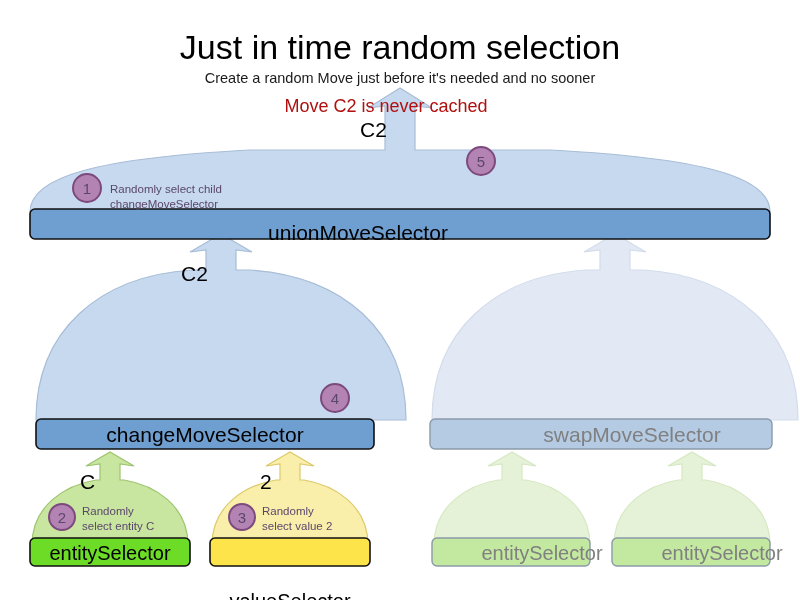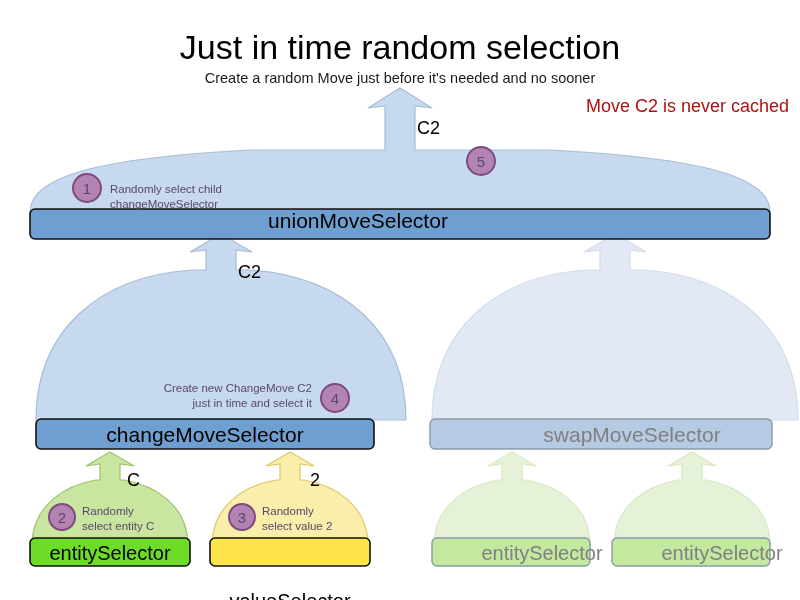--- a/index.html
+++ b/index.html
@@ -17,34 +17,34 @@
 
   #title{
     left:0;top:28px;width:800px;text-align:center;
     font-size:34px;color:#000000;letter-spacing:0px;
   }
   #subtitle{
     left:0;top:70px;width:800px;text-align:center;
     font-size:14.5px;color:#1a1a1a;
   }
   #never-cached{
-    left:0;top:96px;width:772px;text-align:right;
-    font-size:18px;color:#b01010;padding-left:17px;
+    left:0;top:96px;width:772px;text-align:center;
+    font-size:18px;color:#b01010;
   }
 
   .box-label{
     position:absolute;text-align:center;
     font-size:21px;color:#000000;
     line-height:1;
   }
   .box-label.dim{color:#808080;padding-left:31px;}
 
   .flow-label{
-    position:absolute;text-align:right;
-    font-size:18px;color:#000000;
+    position:absolute;text-align:left;
+    font-size:21px;color:#000000;
   }
 
   .note{
     position:absolute;
     font-size:11.5px;color:#5b476b;
     line-height:1.28;
     white-space:pre-line;
   }
   .note.right{text-align:right;}
   .note.left{text-align:left;}
@@ -175,42 +175,40 @@
   <div class="txt" id="never-cached">Move C2 is never cached</div>
 
   <div class="flow-label" style="left:360px;top:118px;width:80px;">C2</div>
 
   <div class="flow-label" style="left:181px;top:262px;width:80px;">C2</div>
 
   <div class="flow-label" style="left:80px;top:470px;width:60px;">C</div>
 
   <div class="flow-label" style="left:260px;top:470px;width:60px;">2</div>
 
-  <div class="box-label" style="left:30px;top:210px;width:656px;">unionMoveSelector</div>
+  <div class="box-label" style="left:30px;top:222px;width:656px;">unionMoveSelector</div>
 
   <div class="box-label" style="left:36px;top:424px;width:338px;">changeMoveSelector</div>
 
   <div class="box-label dim" style="left:430px;top:424px;width:342px;">swapMoveSelector</div>
 
   <div class="box-label" style="left:30px;top:543px;width:160px;font-size:20px;">entitySelector</div>
 
   <div class="box-label" style="left:210px;top:543px;width:160px;font-size:20px;margin-top:48px;">valueSelector</div>
 
   <div class="box-label dim" style="left:432px;top:543px;width:158px;font-size:20px;">entitySelector</div>
 
   <div class="box-label dim" style="left:612px;top:543px;width:158px;font-size:20px;">entitySelector</div>
 
   <div class="badge" style="left:72px;top:173px;">1</div>
   <div class="note left" style="left:110px;top:182px;width:200px;">Randomly select child
 changeMoveSelector</div>
 
   <div class="badge" style="left:466px;top:146px;">5</div>
 
-  <div class="note right" style="left:100px;top:381px;width:212px;">Create new ChangeMove C2
-just in time and select it</div>
   <div class="badge" style="left:320px;top:383px;">4</div>
 
   <div class="badge" style="left:48px;top:503px;width:28px;height:28px;">2</div>
   <div class="note left" style="left:82px;top:504px;width:112px;">Randomly
 select entity C</div>
 
   <div class="badge" style="left:228px;top:503px;width:28px;height:28px;">3</div>
   <div class="note left" style="left:262px;top:504px;width:112px;">Randomly
 select value 2</div>
 

